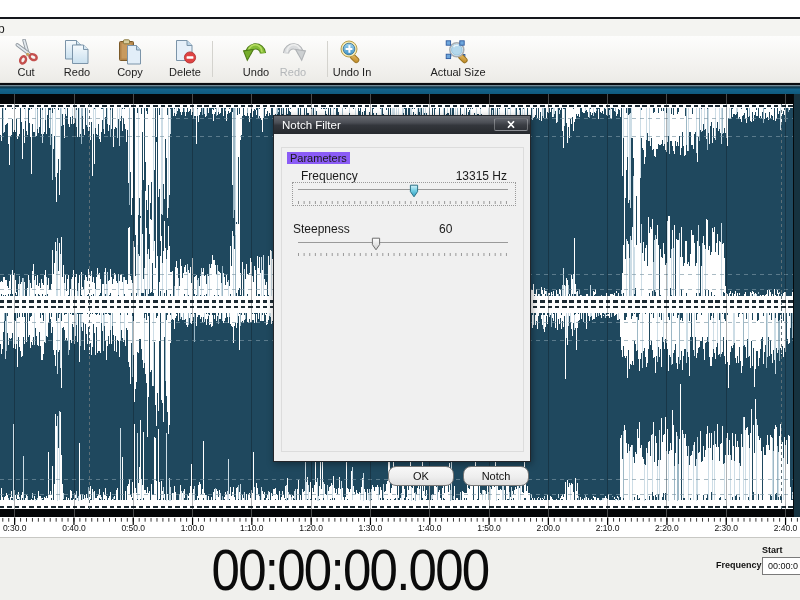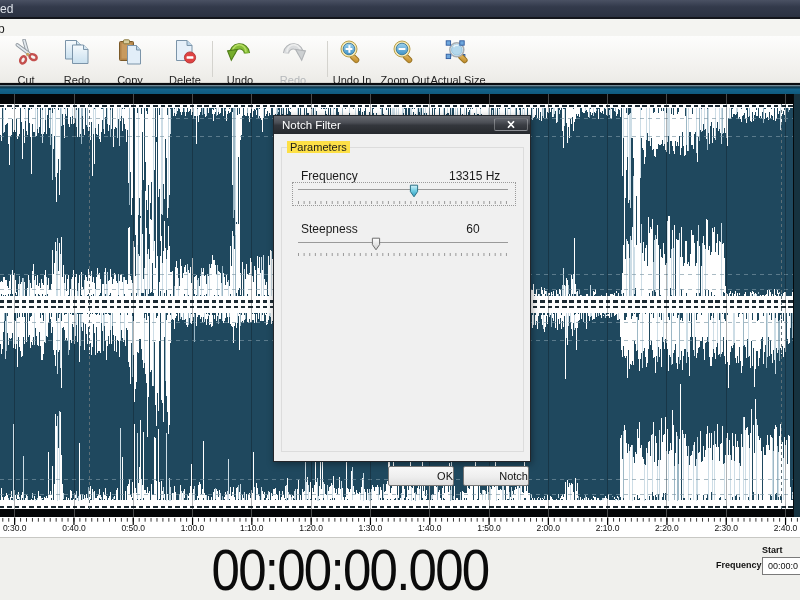--- a/index.html
+++ b/index.html
@@ -10,21 +10,21 @@
 #title span{position:absolute;left:0px;top:2px}
 #tline{left:0;top:17px;width:800px;height:2px;background:#14161c}
 
 #menu{left:0;top:19px;width:800px;height:17px;background:#f4f4f1;color:#1a1a1a;font-size:12px}
 #menu span{position:absolute;left:-2px;top:3px}
 
 #toolbar{left:0;top:36px;width:800px;height:47px;background:linear-gradient(#fdfdfc,#f2f1ee 70%,#ecebe7);border-bottom:1px solid #d8d7d2}
 .tb{position:absolute;top:3px;text-align:center;color:#1e1e1e;font-size:11px}
 .tb svg{display:block;margin:0 auto}
 #wave svg,#ruler svg,.ticks svg{display:block}
-.tb .lb{display:block;margin-top:9px}
+.tb .lb{display:block;margin-top:1px}
 .tsep{position:absolute;top:5px;width:1px;height:36px;background:#d4d3ce}
 
 #blk1{left:0;top:83px;width:800px;height:2px;background:#0a0c10}
 #teal{left:0;top:85px;width:800px;height:9px;background:linear-gradient(#93a7b1 0%,#0e3448 22%,#14638a 50%,#0f5a7e 100%)}
 #rtop{left:0;top:94px;width:800px;height:9px;background:#040608}
 #wave{left:0;top:94px;width:800px;height:423px}
 
 
 #ruler{left:0;top:517px;width:800px;height:21px;background:#fff}
 #rsep{left:0;top:537px;width:800px;height:1px;background:#c8c8c4}
@@ -32,32 +32,29 @@
 #bigtime{left:0;top:536px;width:700px;text-align:center;font-size:58px;letter-spacing:-2px;color:#0b0b0b;transform:scaleX(.88)}
 #selection{font-size:9px;font-weight:bold;color:#111}
 #startlb{font-size:9px;font-weight:bold;color:#111}
 #startbox{left:762px;top:557px;width:45px;height:18px;background:#fff;border:1px solid #7a7a7a;font-size:9px;color:#111;padding:3px 0 0 5px}
 
 #dlg{left:273px;top:115px;width:258px;height:347px;background:#f0f0f0;border:1px solid #23262b;box-shadow:1px 2px 7px rgba(0,0,0,.38)}
 #dtitle{left:0;top:0;width:256px;height:18px;background:linear-gradient(#686b72 0%,#4a4d54 38%,#33363c 52%,#26292e 100%);color:#fff;font-size:12px}
 #dtitle span{position:absolute;left:8px;top:3px;font-size:11.5px}
 #dx{left:220px;top:2px;width:34px;height:13px;border:1px solid rgba(255,255,255,.3);border-radius:2px;background:linear-gradient(#5f626a,#3a3d43 55%,#2e3137);color:#fff}
 #grp{left:7px;top:31px;width:243px;height:305px;border:1px solid #dcdcdc}
-#grplb{left:13px;top:25px;background:#fde047;padding:0 3px;font-size:11px;color:#1a1a1a}
+#grplb{left:13px;top:36px;background:#8b5cf6;padding:0 3px;font-size:11px;color:#1a1a1a}
 .dlbl{position:absolute;font-size:12px;color:#1a1a1a}
 .focus{left:18px;top:66px;width:224px;height:24px;border:1px dotted #9a9a9a}
 .track{position:absolute;left:24px;width:210px;height:1px;background:#9a9a9a}
 .ticks{position:absolute;left:24px;width:211px;height:3px}
-.btn{position:absolute;width:66px;height:20px;border:1px solid #757575;border-radius:2px;background:linear-gradient(#f8f8f8,#eeeeee 55%,#dfdfdf);font-size:11px;color:#111;text-align:right;line-height:18px}
+.btn{position:absolute;width:66px;height:20px;border:1px solid #757575;border-radius:8px;background:linear-gradient(#f8f8f8,#eeeeee 55%,#dfdfdf);font-size:11px;color:#111;text-align:center;line-height:18px}
 </style></head>
 <body>
 <div id="app">
-<div id="title" class="abs">
-      <span>ed</span>
-    </div>
 <div id="tline" class="abs"></div>
 <div id="menu" class="abs">
       <span>p</span>
     </div>
 <div id="toolbar" class="abs">
   <div class="tb" style="left:6px;width:40px;color:#1e1e1e">
         <svg width="28" height="26" viewBox="0 0 28 26">
           <g transform="translate(3.5,0.5)">
 <path d="M8.6 0.8 L12.6 15" stroke="#8f979e" stroke-width="3.6" stroke-linecap="round"></path>
 <path d="M8.6 0.8 L12.6 15" stroke="#e3e9ee" stroke-width="1.8" stroke-linecap="round"></path>
@@ -101,21 +98,21 @@
       </div>
       <div class="tb" style="left:161px;width:48px;color:#1e1e1e">
         <svg width="28" height="26" viewBox="0 0 28 26">
 <path d="M5.5 1.5h10.5l5 5v15H5.5z" fill="#e6f0f9" stroke="#7b94a9" stroke-width="1"></path>
 <path d="M16 1.5v5h5" fill="#bed7ea" stroke="#7b94a9" stroke-width="1"></path>
 <circle cx="19" cy="18.5" r="5.6" fill="#e04343" stroke="#a82a2a" stroke-width="0.8"></circle>
 <rect x="15.6" y="17.3" width="6.8" height="2.4" rx="0.5" fill="#fff"></rect>
 </svg>
         <span class="lb">Delete</span>
       </div>
-      <div class="tb" style="left:218px;width:44px;color:#1e1e1e">
+      <div class="tb" style="left:234px;width:44px;color:#1e1e1e">
         <svg width="28" height="26" viewBox="0 0 28 26">
 <path d="M6.2 15.5 A 7.4 7.4 0 1 1 21 14.2" fill="none" stroke="#4f7d18" stroke-width="6.2"></path>
 <path d="M6.2 15.5 A 7.4 7.4 0 1 1 21 14.2" fill="none" stroke="#85bd37" stroke-width="4.4"></path>
 <path d="M6.9 14.7 A 6.7 6.7 0 1 1 19.9 13" fill="none" stroke="#b5dc62" stroke-width="1.6"></path>
 <path d="M1.6 11.9 L11.4 10.5 L5.3 21.3 z" fill="#76ad2b" stroke="#4f7d18" stroke-width="1.1"></path>
 </svg>
         <span class="lb">Undo</span>
       </div>
       <div class="tb" style="left:271px;width:44px;color:#b4b7ba">
         <svg width="28" height="26" viewBox="0 0 28 26">
@@ -140,39 +137,20 @@
               <stop offset="0" stop-color="#9fd2ee"></stop>
               <stop offset="1" stop-color="#3f93c8"></stop>
             </linearGradient>
 <linearGradient id="goldhp" x1="0" y1="0" x2="1" y2="1">
               <stop offset="0" stop-color="#ecc06c"></stop>
               <stop offset="1" stop-color="#b8841f"></stop>
             </linearGradient>
           </defs>
         </svg>
         <span class="lb">Undo In</span>
-      </div>
-      <div class="tb" style="left:378px;width:54px;color:#1e1e1e">
-        <svg width="28" height="26" viewBox="0 0 28 26">
-<rect x="14.5" y="14.5" width="9.5" height="5" rx="2.2" fill="url(#goldhm)" stroke="#9a7322" stroke-width="1" transform="rotate(45 15 15)"></rect>
-<circle cx="11" cy="10" r="8" fill="#f3e7b5" stroke="#b9a14e" stroke-width="1"></circle>
-<circle cx="11" cy="10" r="5.8" fill="url(#glassgm)" stroke="#2e6f96" stroke-width="0.8"></circle>
-          <rect x="7.6" y="9" width="6.8" height="2" fill="#fff"></rect>
-          <defs>
-            <linearGradient id="glassgm" x1="0" y1="0" x2="0" y2="1">
-              <stop offset="0" stop-color="#9fd2ee"></stop>
-              <stop offset="1" stop-color="#3f93c8"></stop>
-            </linearGradient>
-<linearGradient id="goldhm" x1="0" y1="0" x2="1" y2="1">
-              <stop offset="0" stop-color="#ecc06c"></stop>
-              <stop offset="1" stop-color="#b8841f"></stop>
-            </linearGradient>
-          </defs>
-        </svg>
-        <span class="lb">Zoom Out</span>
       </div>
       <div class="tb" style="left:428px;width:60px;color:#1e1e1e">
         <svg width="28" height="26" viewBox="0 0 28 26">
 <rect x="16.5" y="15.5" width="4.4" height="4.4" fill="#6ea7dc" stroke="#2d5a9e" stroke-width="0.9"></rect>
 <g stroke="#9bc2e8" stroke-width="2">
             <path d="M6 5.5 L10 9"></path>
             <path d="M17.5 5.5 L14 9"></path>
             <path d="M6 17.5 L10 14"></path>
           </g>
 <rect x="16.8" y="14.6" width="9.6" height="5" rx="2.4" fill="url(#goldh2)" stroke="#96701e" stroke-width="1" transform="rotate(45 17.3 15.1)"></rect>
@@ -261,40 +239,40 @@
         <span>Notch Filter</span>
       </div>
   <div id="dx" class="abs">
         <svg width="32" height="11" viewBox="0 0 32 11" style="display:block">
           <path d="M13 2.2 19 8.8 M19 2.2 13 8.8" stroke="#fff" stroke-width="1.7"></path>
         </svg>
       </div>
   <div id="grp" class="abs"></div>
   <div id="grplb" class="abs">Parameters</div>
   <div class="dlbl" style="left:27px;top:53px">Frequency</div>
-  <div class="dlbl" style="left:175px;top:53px;width:68px;">13315 Hz</div>
+  <div class="dlbl" style="left:165px;top:53px;width:68px;text-align:right">13315 Hz</div>
   <div class="focus abs"></div>
   <div class="track" style="top:73px"></div>
   <svg class="abs" style="left:135px;top:68px" width="10" height="14" viewBox="0 0 10 14">
         <path d="M1.4 1.2h7.2v6.4L5 12.8 1.4 7.6z" fill="url(#thb)" stroke="#2a7287" stroke-width="1"></path>
         <defs>
           <linearGradient id="thb" x1="0" y1="0" x2="0" y2="1">
             <stop offset="0" stop-color="#d9f3fa"></stop>
             <stop offset=".45" stop-color="#74cfe4"></stop>
             <stop offset="1" stop-color="#2d9cbf"></stop>
           </linearGradient>
         </defs>
       </svg>
   <div class="ticks abs" style="top:85px">
         <svg width="211" height="3" xmlns="http://www.w3.org/2000/svg">
           <path stroke="#999999" stroke-width="1" d="M0.50 0V3M6.12 0V3M11.74 0V3M17.36 0V3M22.98 0V3M28.60 0V3M34.22 0V3M39.84 0V3M45.46 0V3M51.08 0V3M56.70 0V3M62.32 0V3M67.94 0V3M73.56 0V3M79.18 0V3M84.80 0V3M90.42 0V3M96.04 0V3M101.66 0V3M107.28 0V3M112.90 0V3M118.52 0V3M124.14 0V3M129.76 0V3M135.38 0V3M141.00 0V3M146.62 0V3M152.24 0V3M157.86 0V3M163.48 0V3M169.10 0V3M174.72 0V3M180.34 0V3M185.96 0V3M191.58 0V3M197.20 0V3M202.82 0V3M208.44 0V3"></path>
         </svg>
       </div>
-  <div class="dlbl" style="left:27px;top:106px">Steepness</div>
-  <div class="dlbl" style="left:165px;top:106px;width:68px;text-align:center">60</div>
+  <div class="dlbl" style="left:19px;top:106px">Steepness</div>
+  <div class="dlbl" style="left:165px;top:106px;width:68px;text-align:left">60</div>
   <div class="track" style="top:126px"></div>
   <svg class="abs" style="left:97px;top:121px" width="10" height="14" viewBox="0 0 10 14">
         <path d="M1.4 1.2h7.2v6.4L5 12.8 1.4 7.6z" fill="url(#thg)" stroke="#6e6e6e" stroke-width="1"></path>
         <defs>
           <linearGradient id="thg" x1="0" y1="0" x2="0" y2="1">
             <stop offset="0" stop-color="#fefefe"></stop>
             <stop offset=".45" stop-color="#e9e9e9"></stop>
             <stop offset="1" stop-color="#cccccc"></stop>
           </linearGradient>
         </defs>

